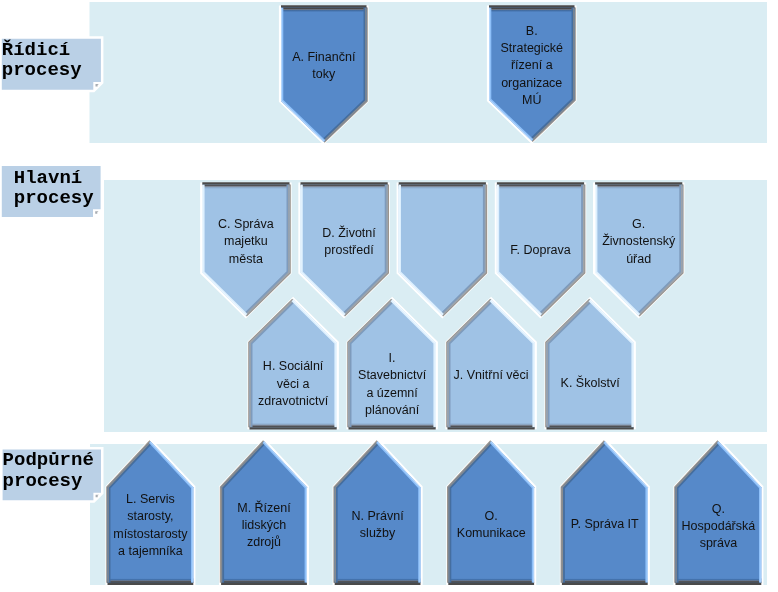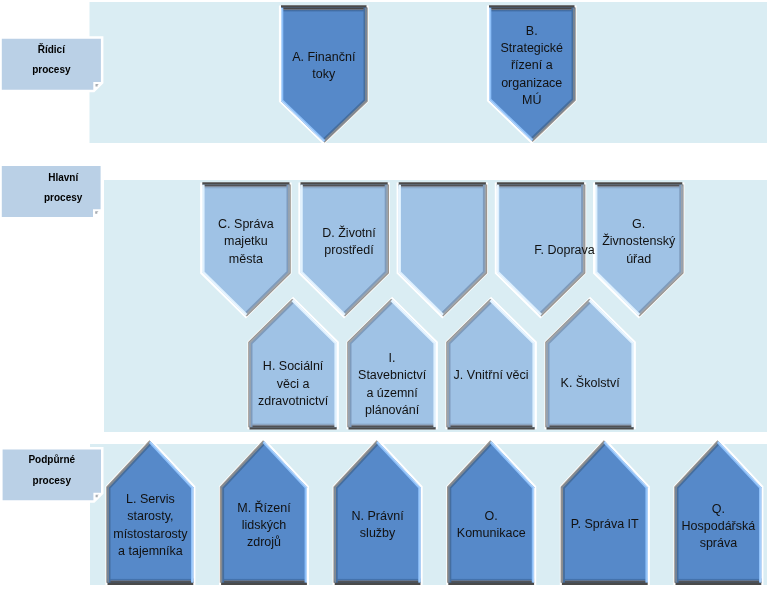--- a/index.html
+++ b/index.html
@@ -18,22 +18,22 @@
   .bevRim{fill:none;stroke-width:2.4;stroke-linejoin:miter;}
   .bevLit{fill:none;stroke-width:4.6;stroke-linejoin:miter;}
   .bevLitIn{fill:none;stroke-width:1.6;stroke-linejoin:miter;}
   .lblOutline{fill:#ffffff;stroke:#ffffff;stroke-width:5;stroke-linejoin:miter;}
   .lblFoldBack{fill:#ffffff;}
   .lblBody{fill:#BAD0E6;}
   .lblCurl{fill:#A8ADB3;}
   .shapeText{position:absolute;color:#111111;font-size:12.5px;
              text-align:center;white-space:nowrap;}
   .shapeText .tline{display:block;line-height:17.3px;}
-  .bandLabel{position:absolute;color:#000000;font-weight:bold;font-size:10px;
-             text-align:center;}
+  .bandLabel{position:absolute;color:#000000;font-weight:bold;font-size:19px;
+             text-align:left;font-family:Liberation Mono, monospace;}
   .bandLabel .tline{display:block;line-height:20.2px;}
 </style>
 </head>
 <body>
 
 <div id="stage">
   <svg id="art" viewBox="0 0 778 592">
     <defs>
       <linearGradient id="gradDark" x1="0" y1="0" x2="0" y2="1">
         <stop offset="0" stop-color="#5689C9"></stop>
@@ -418,21 +418,21 @@
     </div>
   <div class="shapeText" style="left:202.30px;top:216.02px;width:87.20px;">
       <span class="tline">C. Správa</span>
       <span class="tline">majetku</span>
       <span class="tline">města</span>
     </div>
   <div class="shapeText" style="left:300.50px;top:224.82px;width:97px;">
       <span class="tline">D. Životní</span>
       <span class="tline">prostředí</span>
     </div>
-  <div class="shapeText" style="left:496.90px;top:242.02px;width:87.20px;padding-left:24px;">
+  <div class="shapeText" style="left:496.90px;top:242.02px;width:87.20px;">
       <span class="tline">F. Doprava</span>
     </div>
   <div class="shapeText" style="left:595.10px;top:216.02px;width:87.20px;">
       <span class="tline">G.</span>
       <span class="tline">Živnostenský</span>
       <span class="tline">úřad</span>
     </div>
   <div class="shapeText" style="left:249.50px;top:358.32px;width:87.20px;">
       <span class="tline">H. Sociální</span>
       <span class="tline">věci a</span>

